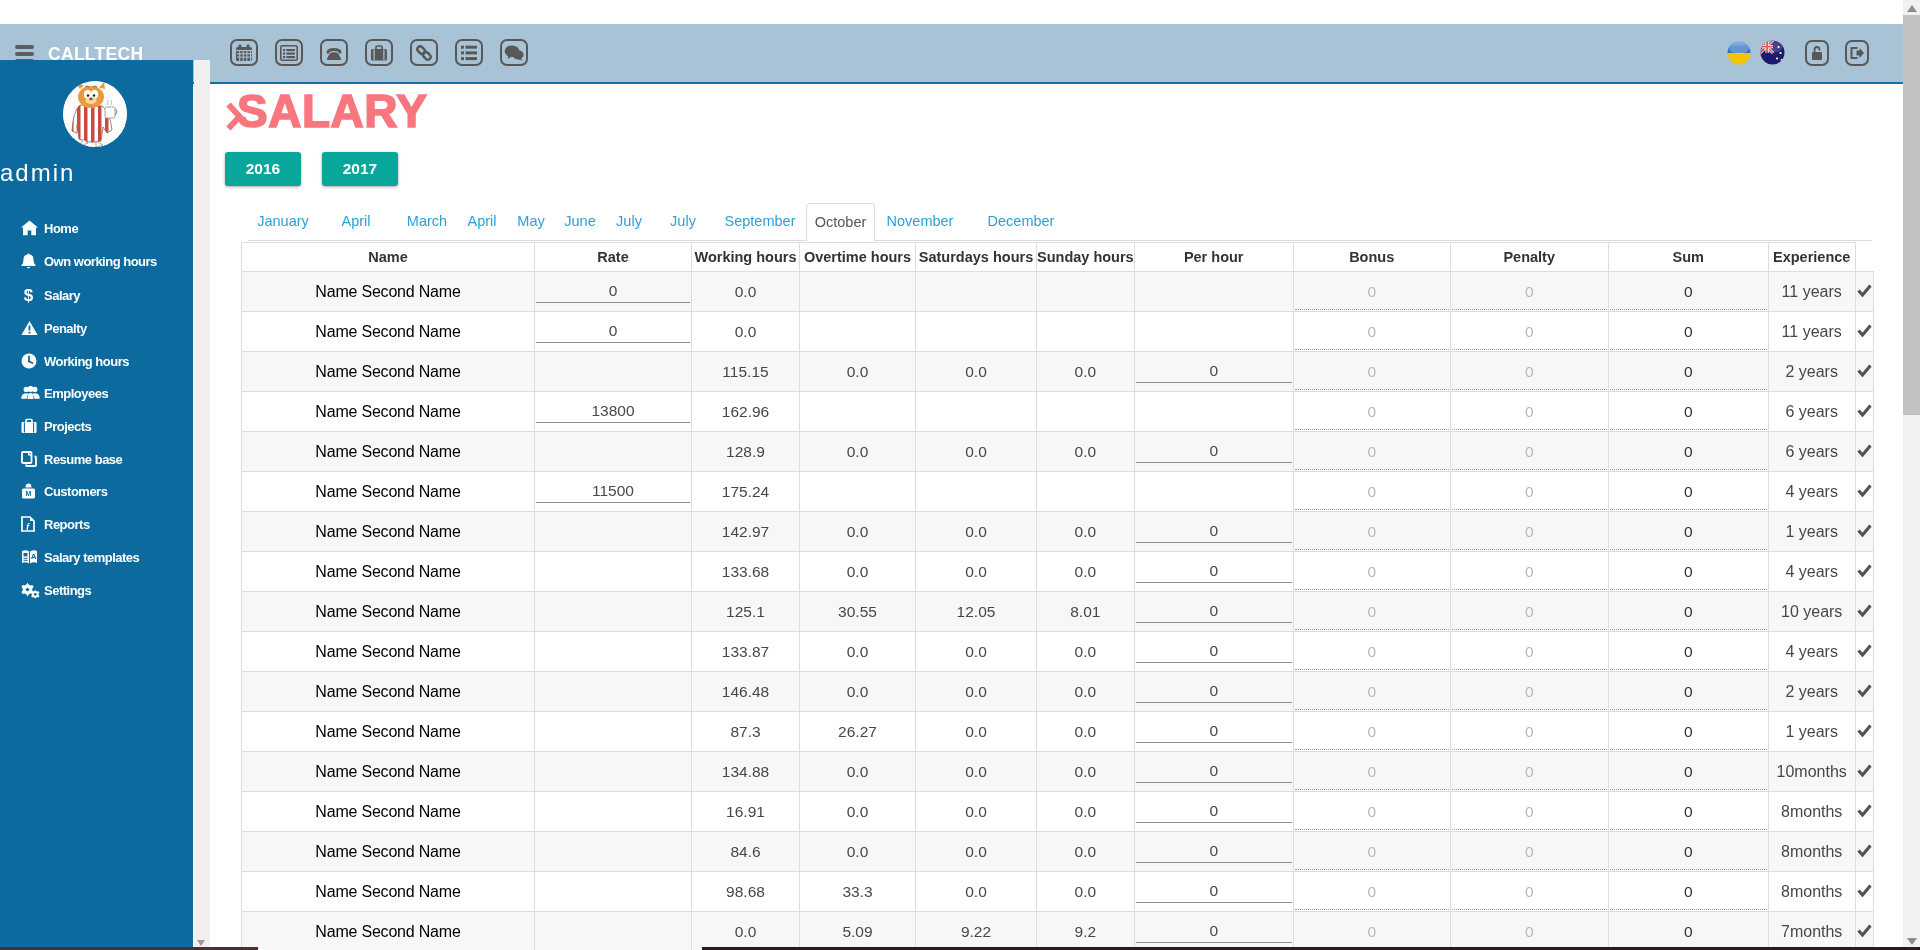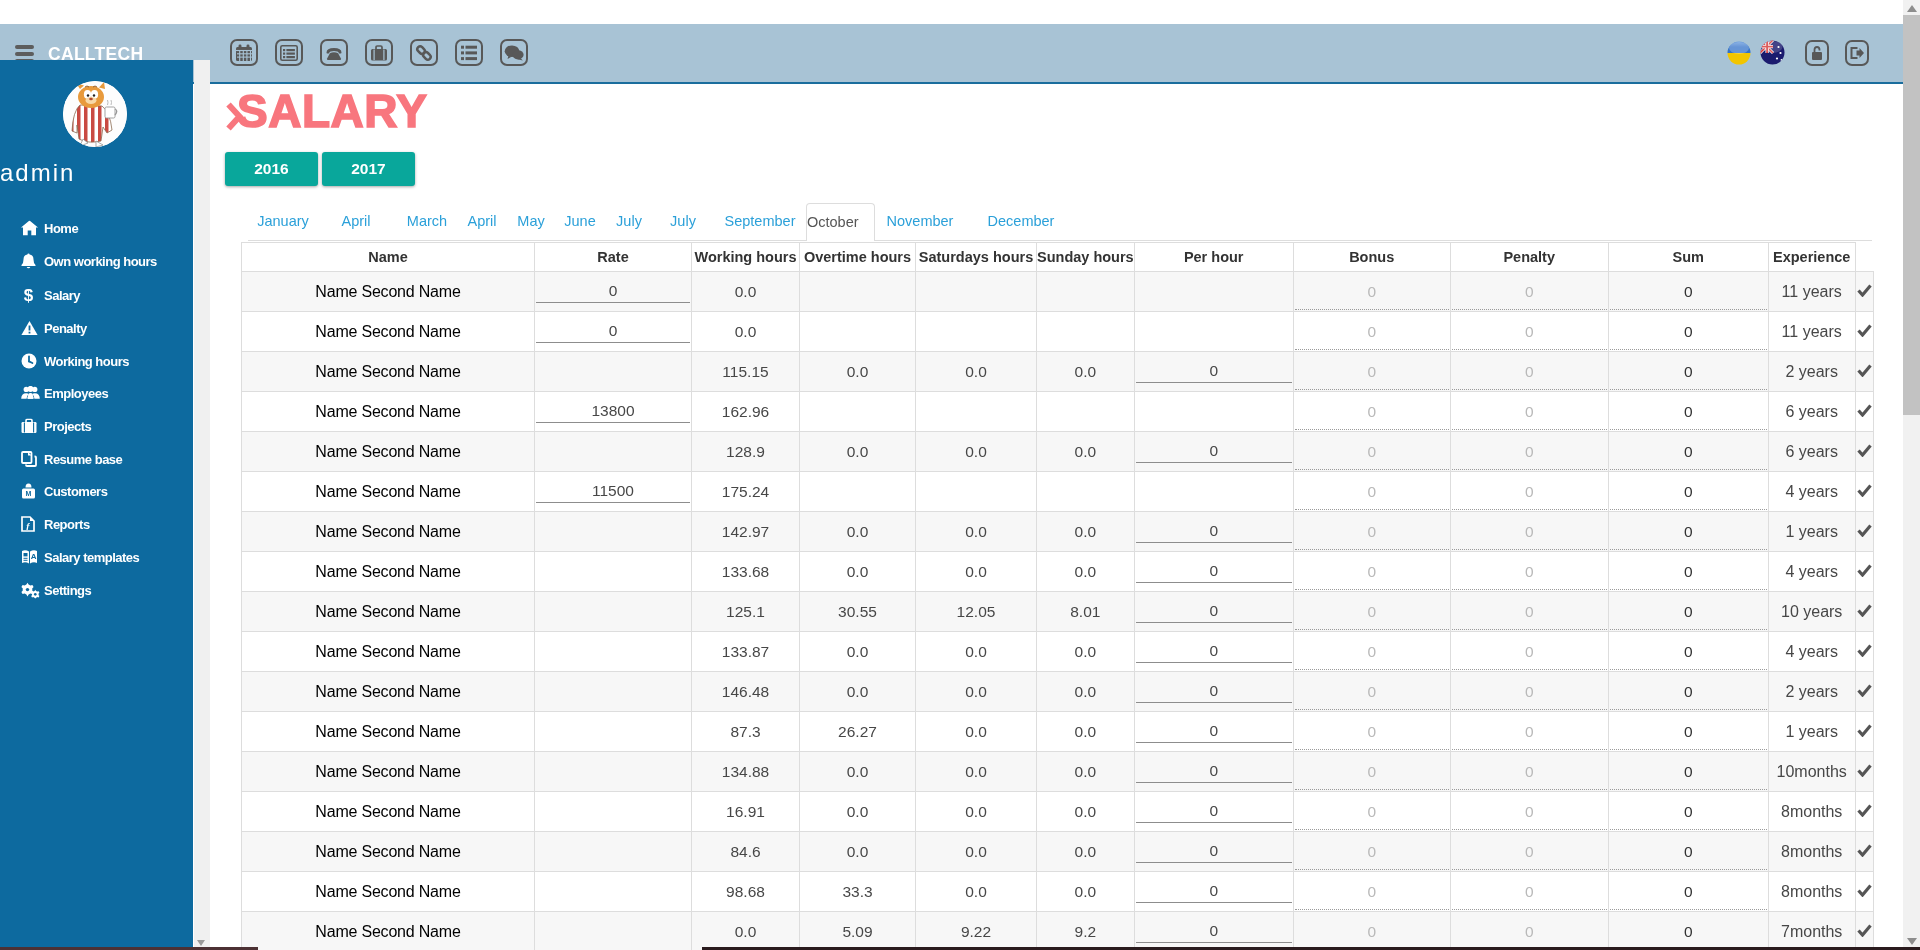--- a/index.html
+++ b/index.html
@@ -23,30 +23,30 @@
 .mi { position:absolute; left:0; width:193px; height:33px; color:#fff; }
 .mi svg { position:absolute; left:21px; top:50%; transform:translateY(-50%); }
 .mi span { position:absolute; left:44px; top:50%; transform:translateY(-50%); font-size:13px; font-weight:bold; letter-spacing:-0.5px; white-space:nowrap;}
 
 
 #lscroll { position:absolute; left:194px; top:60px; width:16px; height:890px; background:#f0f0f0; }
 
 
 #title { position:absolute; left:237px; top:84px; color:#f8767e; font-size:46px; font-weight:bold; letter-spacing:0.5px; -webkit-text-stroke:1.6px #f8767e; }
 #chev { position:absolute; left:226px; top:102px; }
-.ybtn { position:absolute; top:152px; width:93px; height:34px; background:#09a79b; border-radius:3px;
+.ybtn { position:absolute; top:152px; width:76px; height:34px; background:#09a79b; border-radius:3px;
   color:#fff; font-size:15.5px; font-weight:bold; text-align:center; line-height:34px;
   box-shadow:0 1px 3px rgba(0,0,0,0.35); }
 
 
 .month { position:absolute; top:213px; transform:translateX(-50%); color:#2ba0d9; font-size:14.5px; }
 #tabline { position:absolute; left:248px; top:240px; width:1624px; height:1px; background:#ddd; }
 #octab { position:absolute; left:806px; top:203px; width:69px; height:38px; background:#fff;
   border:1px solid #ddd; border-bottom:none; border-radius:4px 4px 0 0; color:#555;
-  font-size:14.5px; text-align:left; line-height:36px; }
+  font-size:14.5px; text-align:center; line-height:36px; }
 
 
 #tbl { position:absolute; left:241px; top:242px; border-collapse:collapse; table-layout:fixed; }
 #tbl th { border:1px solid #ddd; height:29px; white-space:nowrap; font-size:14.5px; font-weight:bold; color:#333;
   text-align:center; background:#fff; padding:0; }
 #tbl th.nb { border:none; background:transparent; }
 #tbl td { border:1px solid #ddd; height:40px; padding:0; text-align:center;
   font-size:15.5px; color:#474747; vertical-align:middle; overflow:hidden; }
 #tbl tr.odd td { background:#f7f7f7; }
 #tbl td.name { font-size:16px; letter-spacing:-0.2px; color:#000000; }

